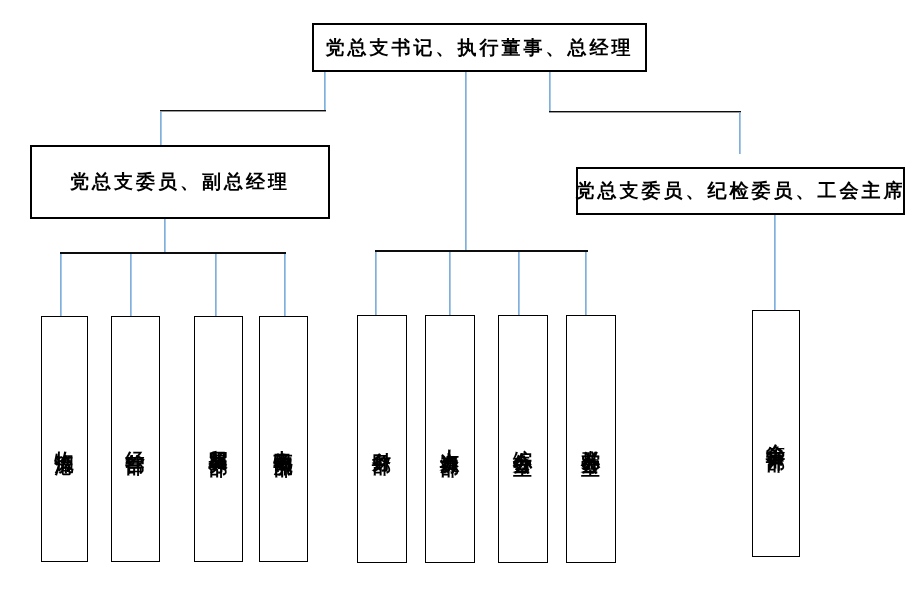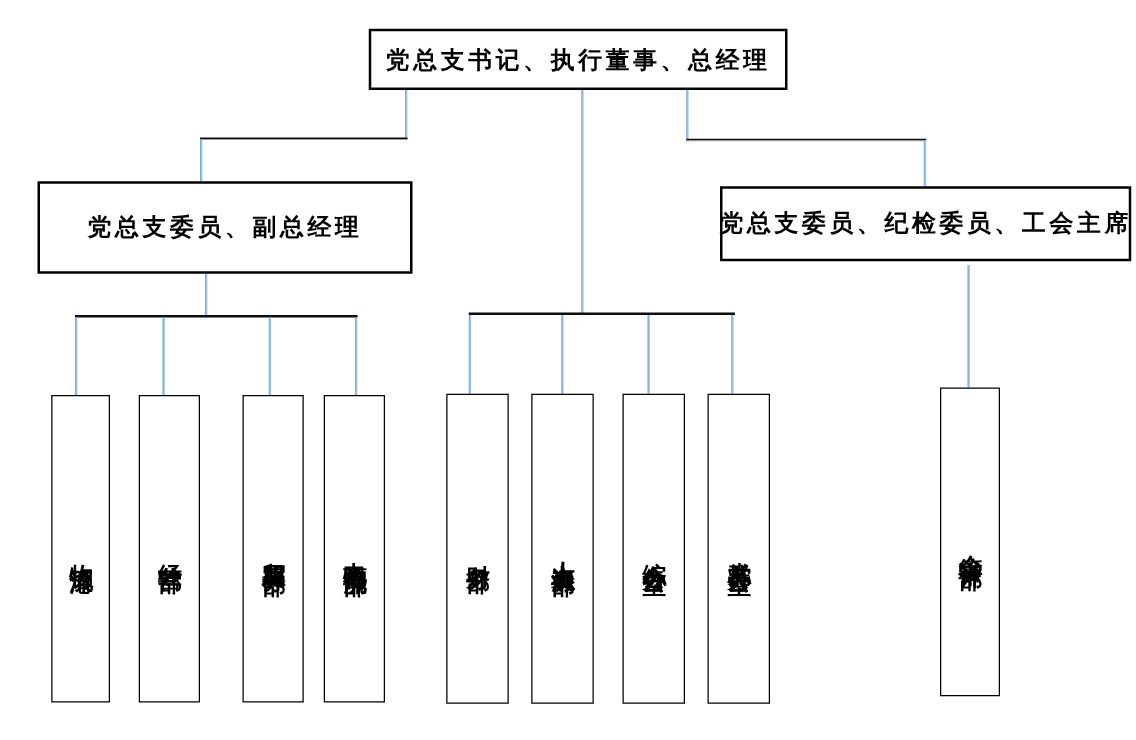--- a/index.html
+++ b/index.html
@@ -56,23 +56,23 @@
   .line-h {
     position: absolute;
     height: 2px;
     background: #0d0d0d;
     z-index: 1;
   }
   .line-h.shaded {
     background: linear-gradient(to bottom, #0d0d0d 0%, #0d0d0d 50%, #9a9a9a 50%, #9a9a9a 100%);
   }
   
-  #node-root      { left: 295px; top: 23px;  width: 335px; height: 49px; }
+  #node-root      { left: 312px; top: 23px;  width: 335px; height: 49px; }
   #node-deputy    { left: 30px;  top: 145px; width: 300px; height: 74px; }
-  #node-union     { left: 576px; top: 149px; width: 329px; height: 60px; }
+  #node-union     { left: 576px; top: 167px; width: 329px; height: 48px; }
 
   #dept-0 { left: 41px;  top: 316px; width: 47px; height: 246px; }
   #dept-1 { left: 111px; top: 316px; width: 49px; height: 246px; }
   #dept-2 { left: 194px; top: 316px; width: 49px; height: 246px; }
   #dept-3 { left: 259px; top: 316px; width: 49px; height: 246px; }
   #dept-4 { left: 357px; top: 315px; width: 50px; height: 248px; }
   #dept-5 { left: 425px; top: 315px; width: 50px; height: 248px; }
   #dept-6 { left: 498px; top: 315px; width: 50px; height: 248px; }
   #dept-7 { left: 566px; top: 315px; width: 50px; height: 248px; }
   #dept-8 { left: 752px; top: 310px; width: 48px; height: 247px; }

